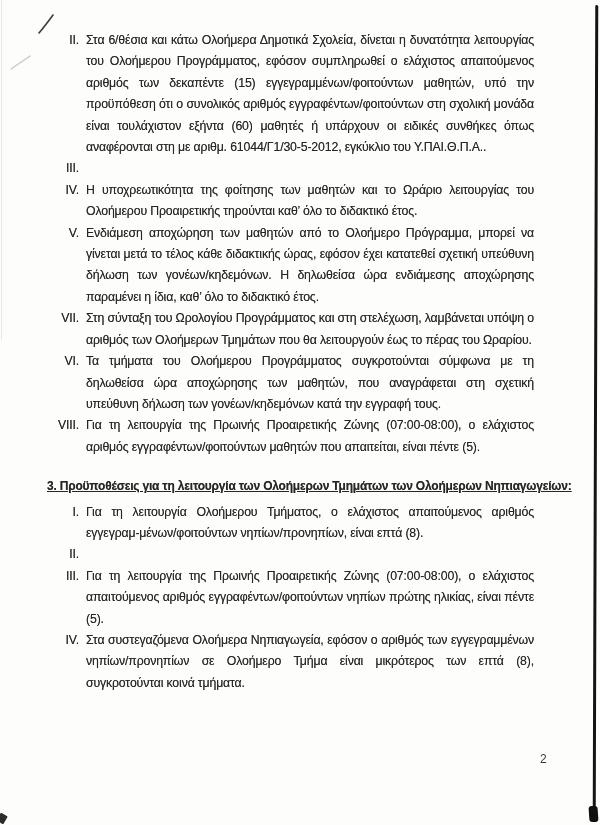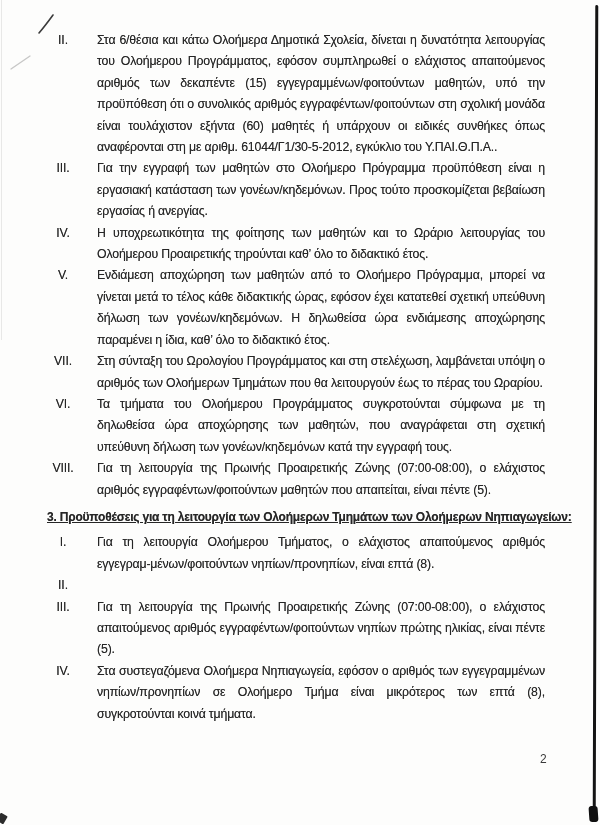--- a/index.html
+++ b/index.html
@@ -21,30 +21,30 @@
     width:498px;
     font-size:12.3px;
     line-height:21.4px;
     letter-spacing:-0.15px;
     text-shadow:0 0 0.4px rgba(20,20,20,0.55);
   }
   .doc-list{margin:0;padding:0;list-style:none;}
   .doc-item{display:flex;align-items:flex-start;}
   .doc-item .marker{
     flex:0 0 32px;
-    text-align:center;
+    text-align:right;
     white-space:nowrap;
   }
   .doc-item .itext{
-    margin-left:18px;
+    margin-left:7px;
     width:448px;
     text-align:justify;
   }
   .section-heading{
-    margin-top:6px;
+    margin-top:18px;
     margin-bottom:4px;
     font-weight:bold;
     font-size:12px;
     letter-spacing:-0.2px;
     text-decoration:underline;
     white-space:nowrap;
   }
   .page-number{
     position:absolute;
     left:540px;top:752px;
@@ -103,21 +103,20 @@
 
   <div class="content">
 
     <ul class="doc-list">
       <li class="doc-item">
         <span class="marker">II.</span>
         <span class="itext">Στα 6/θέσια και κάτω Ολοήμερα Δημοτικά Σχολεία, δίνεται η δυνατότητα λειτουργίας του Ολοήμερου Προγράμματος, εφόσον συμπληρωθεί ο ελάχιστος απαιτούμενος αριθμός των δεκαπέντε (15) εγγεγραμμένων/φοιτούντων μαθητών, υπό την προϋπόθεση ότι ο συνολικός αριθμός εγγραφέντων/φοιτούντων στη σχολική μονάδα είναι τουλάχιστον εξήντα (60) μαθητές ή υπάρχουν οι ειδικές συνθήκες όπως αναφέρονται στη με αριθμ. 61044/Γ1/30-5-2012, εγκύκλιο του Υ.ΠΑΙ.Θ.Π.Α..</span>
       </li>
       <li class="doc-item">
         <span class="marker">III.</span>
-        <span class="itext">Για την εγγραφή των μαθητών στο Ολοήμερο Πρόγραμμα προϋπόθεση είναι η εργασιακή κατάσταση των γονέων/κηδεμόνων. Προς τούτο προσκομίζεται βεβαίωση εργασίας ή ανεργίας.</span>
       </li>
       <li class="doc-item">
         <span class="marker">IV.</span>
         <span class="itext">Η υποχρεωτικότητα της φοίτησης των μαθητών και το Ωράριο λειτουργίας του Ολοήμερου Προαιρετικής τηρούνται καθ’ όλο το διδακτικό έτος.</span>
       </li>
       <li class="doc-item">
         <span class="marker">V.</span>
         <span class="itext">Ενδιάμεση αποχώρηση των μαθητών από το Ολοήμερο Πρόγραμμα, μπορεί να γίνεται μετά το τέλος κάθε διδακτικής ώρας, εφόσον έχει κατατεθεί σχετική υπεύθυνη δήλωση των γονέων/κηδεμόνων. Η δηλωθείσα ώρα ενδιάμεσης αποχώρησης παραμένει η ίδια, καθ’ όλο το διδακτικό έτος.</span>
       </li>
       <li class="doc-item">

